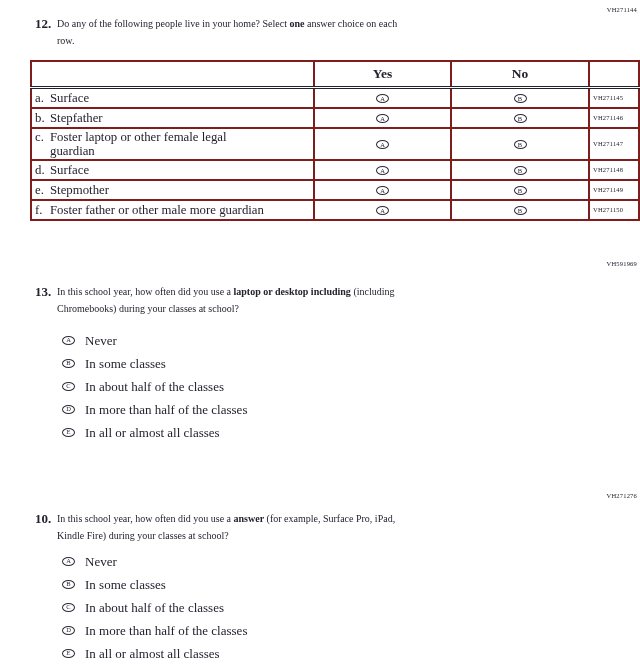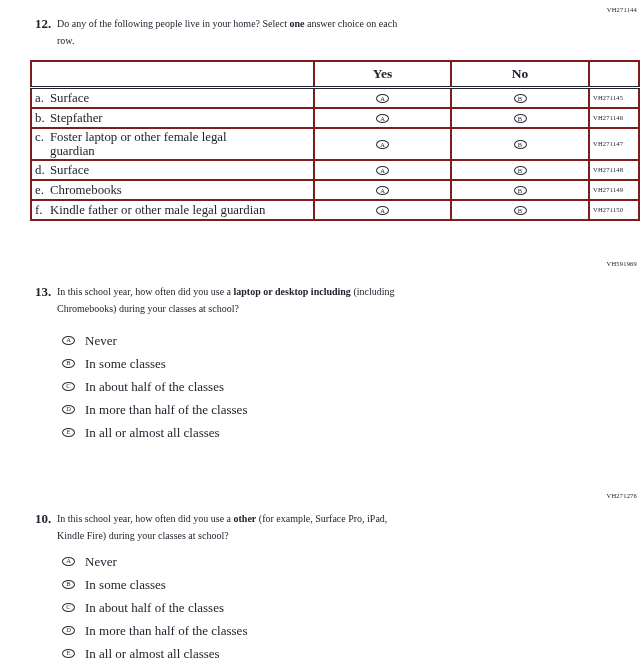--- a/index.html
+++ b/index.html
@@ -176,33 +176,33 @@
           </td>
       <td class="bubble-cell"><span class="bubble">A</span></td>
       <td class="bubble-cell"><span class="bubble">B</span></td>
       <td class="code-cell">VH271148</td>
     </tr>
 
     <tr>
       <td class="label-cell">
             <div class="label-wrap">
               <span class="row-letter">e.</span>
-              <span class="row-label">Chromebooks</span>
+              <span class="row-label">Stepmother</span>
             </div>
           </td>
       <td class="bubble-cell"><span class="bubble">A</span></td>
       <td class="bubble-cell"><span class="bubble">B</span></td>
       <td class="code-cell">VH271149</td>
     </tr>
 
     <tr>
       <td class="label-cell">
             <div class="label-wrap">
               <span class="row-letter">f.</span>
-              <span class="row-label">Kindle father or other male legal guardian</span>
+              <span class="row-label">Foster father or other male more guardian</span>
             </div>
           </td>
       <td class="bubble-cell"><span class="bubble">A</span></td>
       <td class="bubble-cell"><span class="bubble">B</span></td>
       <td class="code-cell">VH271150</td>
     </tr>
   </tbody>
     </table>
 </div>
 
@@ -234,21 +234,21 @@
       <span class="bubble">E</span>
       <span class="opt-label">In all or almost all classes</span>
     </div>
   </div>
 </div>
 
 <div class="qblock" id="q14">
   <div class="vhcode">VH271276</div>
   <div class="qrow">
     <span class="qnum">10.</span>
-    <div class="qtext"><span>In this school year, how often did you use a </span><b>other</b><span> (for example, Surface Pro, iPad,
+    <div class="qtext"><span>In this school year, how often did you use a </span><b>answer</b><span> (for example, Surface Pro, iPad,
 Kindle Fire) during your classes at school?</span></div>
   </div>
   <div class="opts">
     <div class="opt">
       <span class="bubble">A</span>
       <span class="opt-label">Never</span>
     </div>
     <div class="opt">
       <span class="bubble">B</span>
       <span class="opt-label">In some classes</span>

